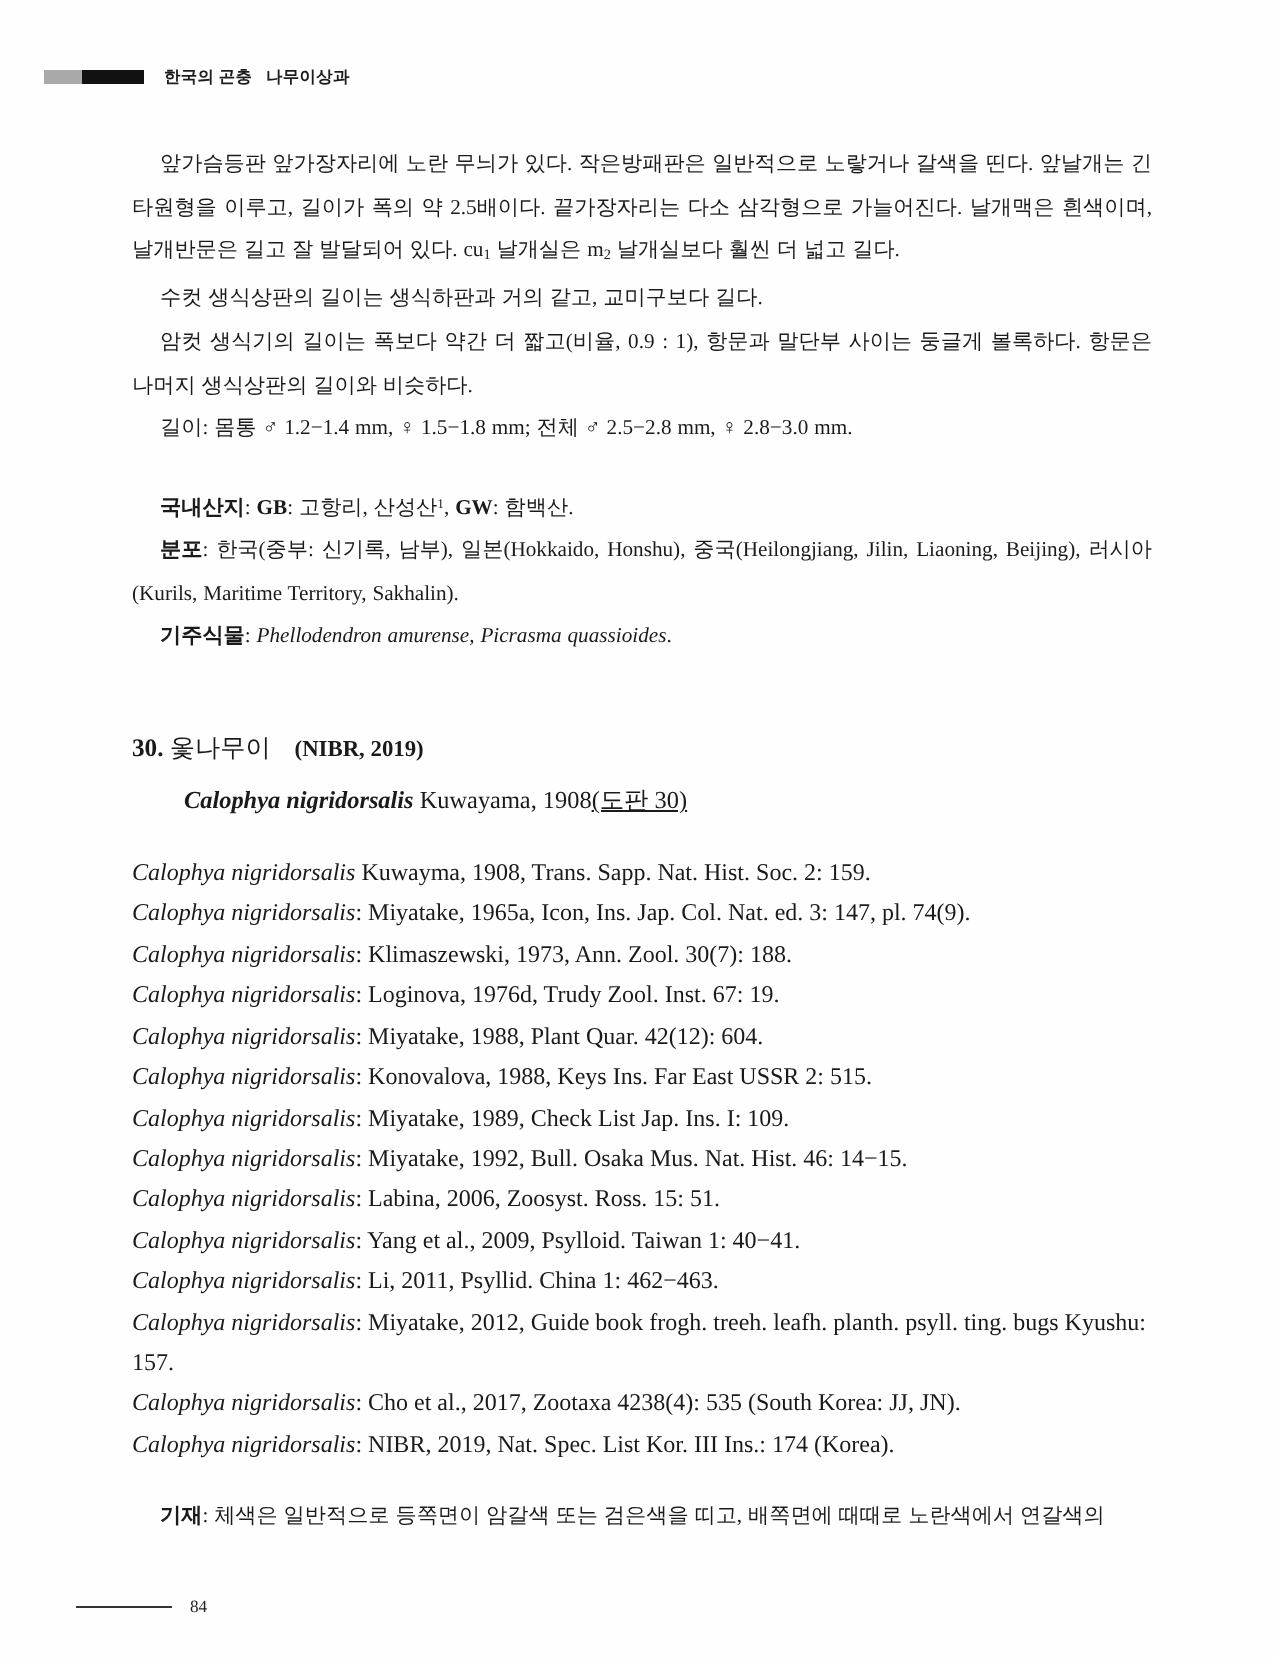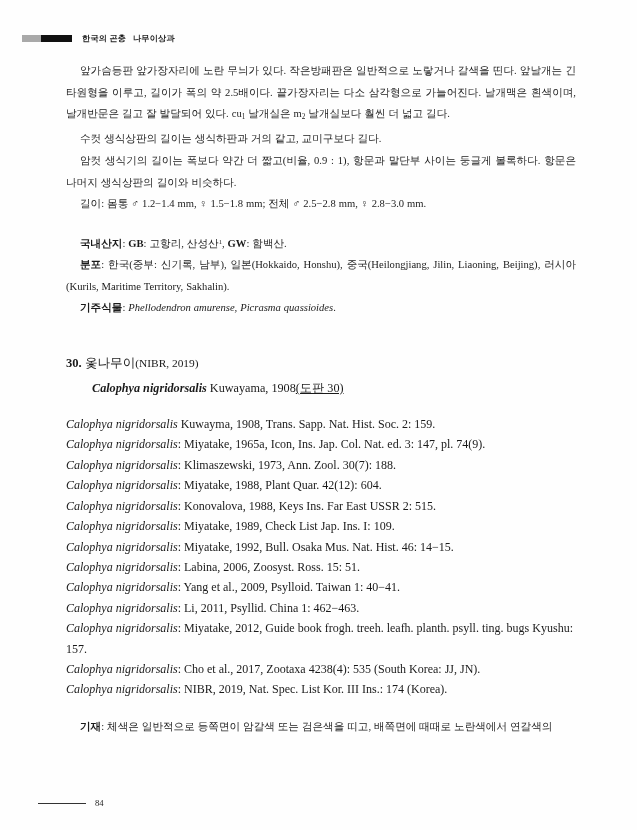--- a/index.html
+++ b/index.html
@@ -44,21 +44,21 @@
     font-size: 8.2px;
     font-weight: bold;
     letter-spacing: 0.2px;
     color: #1c1c1c;
     white-space: pre;
   }
 
   
   .content {
     position: absolute;
-    top: 60px;
+    top: 72px;
     left: 66px;
     width: 510px;
   }
   p.body-par {
     margin: 0 0 0 0;
     font-size: 10.6px;
     line-height: 21.6px;
     text-indent: 14px;
     text-align: justify;
     word-spacing: 0.3px;
@@ -77,21 +77,21 @@
     font-size: 12.4px;
     line-height: 20px;
   }
   .heading-line1 {
     font-weight: bold;
     font-size: 12.6px;
     white-space: pre;
   }
   .heading-num { font-weight: bold; text-align: center; }
   .heading-kor { font-weight: normal; }
-  .heading-ref { font-weight: normal; font-size: 11.4px; }
+  .heading-ref { font-weight: bold; font-size: 11.4px; padding-left: 12px; }
   .heading-line2 {
     margin-top: 5px;
     padding-left: 26px;
     font-size: 12.2px;
     white-space: pre;
   }
   .heading-sci { font-style: italic; font-weight: bold; }
   .heading-auth { font-style: normal; font-weight: normal; }
   .heading-plate { font-style: normal; font-weight: normal; text-decoration: underline; }
 
@@ -160,20 +160,21 @@
 
     <div class="species-heading">
       <div class="heading-line1"><span class="heading-num">30.</span> <span class="heading-kor">옻나무이</span><span class="heading-ref">(NIBR, 2019)</span></div>
       <div class="heading-line2"><span class="heading-sci">Calophya nigridorsalis</span><span class="heading-auth"> Kuwayama, 1908</span><span class="heading-plate">(도판 30)</span></div>
     </div>
 
     <div class="synonymy">
       <div class="syn-line"><span class="syn-name">Calophya nigridorsalis</span><span> Kuwayma, 1908, Trans. Sapp. Nat. Hist. Soc. 2: 159.</span></div>
       <div class="syn-line"><span class="syn-name">Calophya nigridorsalis</span><span>: Miyatake, 1965a, Icon, Ins. Jap. Col. Nat. ed. 3: 147, pl. 74(9).</span></div>
       <div class="syn-line"><span class="syn-name">Calophya nigridorsalis</span><span>: Klimaszewski, 1973, Ann. Zool. 30(7): 188.</span></div>
+      <div class="syn-line"><span class="syn-name">Calophya nigridorsalis</span><span>: Loginova, 1976d, Trudy Zool. Inst. 67: 19.</span></div>
       <div class="syn-line"><span class="syn-name">Calophya nigridorsalis</span><span>: Miyatake, 1988, Plant Quar. 42(12): 604.</span></div>
       <div class="syn-line"><span class="syn-name">Calophya nigridorsalis</span><span>: Konovalova, 1988, Keys Ins. Far East USSR 2: 515.</span></div>
       <div class="syn-line"><span class="syn-name">Calophya nigridorsalis</span><span>: Miyatake, 1989, Check List Jap. Ins. I: 109.</span></div>
       <div class="syn-line"><span class="syn-name">Calophya nigridorsalis</span><span>: Miyatake, 1992, Bull. Osaka Mus. Nat. Hist. 46: 14−15.</span></div>
       <div class="syn-line"><span class="syn-name">Calophya nigridorsalis</span><span>: Labina, 2006, Zoosyst. Ross. 15: 51.</span></div>
       <div class="syn-line"><span class="syn-name">Calophya nigridorsalis</span><span>: Yang et al., 2009, Psylloid. Taiwan 1: 40−41.</span></div>
       <div class="syn-line"><span class="syn-name">Calophya nigridorsalis</span><span>: Li, 2011, Psyllid. China 1: 462−463.</span></div>
       <div class="syn-line"><span class="syn-name">Calophya nigridorsalis</span><span>: Miyatake, 2012, Guide book frogh. treeh. leafh. planth. psyll. ting. bugs Kyushu: 157.</span></div>
       <div class="syn-line"><span class="syn-name">Calophya nigridorsalis</span><span>: Cho et al., 2017, Zootaxa 4238(4): 535 (South Korea: JJ, JN).</span></div>
       <div class="syn-line"><span class="syn-name">Calophya nigridorsalis</span><span>: NIBR, 2019, Nat. Spec. List Kor. III Ins.: 174 (Korea).</span></div>

